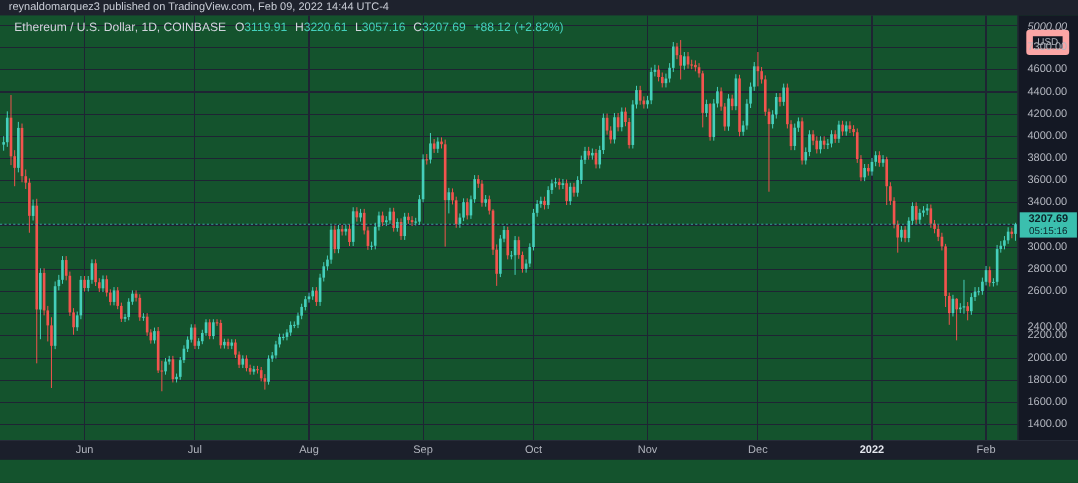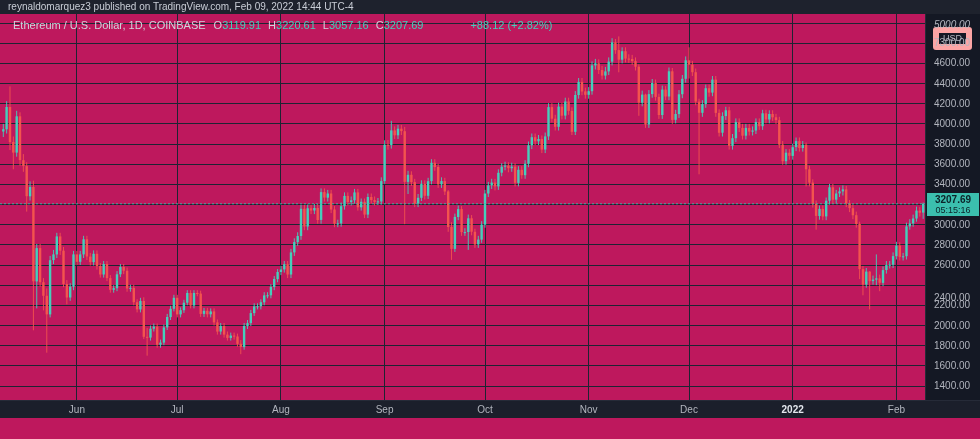--- a/index.html
+++ b/index.html
@@ -1,31 +1,31 @@
 <!DOCTYPE html>
 <html><head>
 <meta charset="utf-8">
 <style>
   html,body{margin:0;padding:0;background:#171b26;}
-  #app{position:relative;width:980px;height:439px;overflow:hidden;background:#be185d;
+  #app{position:relative;width:980px;height:439px;overflow:hidden;background:#14532d;
        font-family:"Liberation Sans",sans-serif;-webkit-font-smoothing:antialiased;}
 
   .topbar{position:absolute;top:0;left:0;width:100%;height:14px;background:#1e222d;
           color:#c9cdd6;font-size:10px;line-height:14px;padding-left:8px;box-sizing:border-box;
           white-space:nowrap;}
 
   .pane{position:absolute;top:14px;left:0;width:925px;height:386px;}
   .pane svg{position:absolute;top:0;left:0;}
 
   .legend{position:absolute;top:5px;left:13px;font-size:11px;color:#d1d4dc;white-space:nowrap;z-index:5;}
   .legend .sym{margin-right:8px;}
   .legend .kv{margin-right:7px;}
   .legend .k{color:#d1d4dc;}
   .legend .v{color:#45cfbb;}
-  .legend .chg{color:#45cfbb;margin-left:40px;}
+  .legend .chg{color:#45cfbb;}
 
   .price-axis{position:absolute;top:14px;left:925px;width:55px;height:386px;
               border-left:1px solid #262b38;font-size:10px;color:#b2b5be;background:#141824;}
   .price-axis .tick{position:absolute;left:8px;line-height:12px;}
   .usd-box{position:absolute;left:7px;top:13px;border:6px solid #fca5a5;border-radius:3px;
            padding:0 4px;font-size:9px;line-height:11px;color:#b2b5be;}
   .price-label{position:absolute;left:1px;width:52px;background:#3bbfae;color:#0c2329;
                text-align:center;padding:1px 0;z-index:6;}
   .price-label .p{font-size:10px;line-height:11px;font-weight:bold;}
   .price-label .cd{font-size:9px;line-height:10px;}

